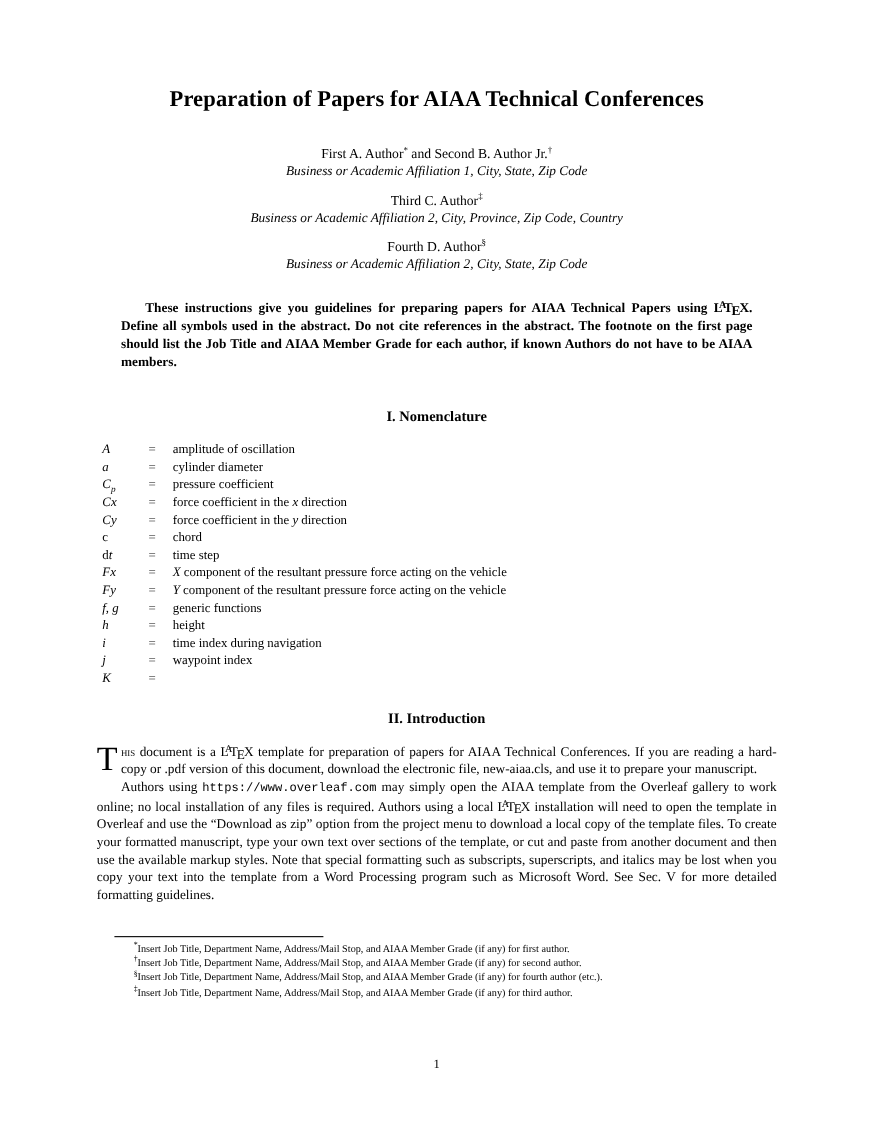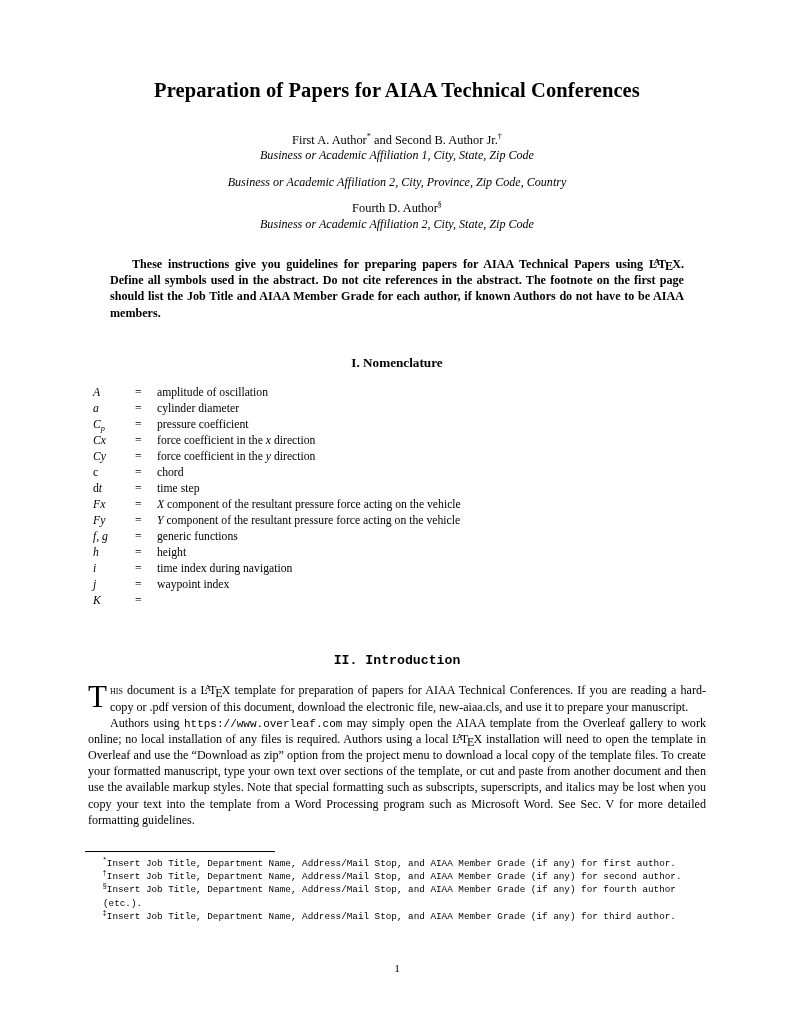--- a/index.html
+++ b/index.html
@@ -156,24 +156,23 @@
   .latex .e {
     position: relative;
     top: 2.4px;
     margin-left: -1.1px;
     margin-right: -0.9px;
   }
 
   
   .footnote-area {
     position: absolute;
-    left: 85px;
+    left: 104px;
     top: 851px;
     width: 618px;
-    font-family: Liberation Mono, monospace;
   }
   .footnote-rule {
     width: 190px;
     height: 1px;
     background: #000;
     margin-bottom: 5px;
   }
   .footnote {
     font-size: 9.3px;
     line-height: 1.42;
@@ -205,20 +204,23 @@
     <h1 class="title">Preparation of Papers for AIAA Technical Conferences</h1>
 
     <div class="author-block">
       <div class="author-names">
         <span>First A. Author</span><sup class="mark">*</sup><span> and Second B. Author Jr.</span><sup class="mark">†</sup>
       </div>
       <div class="affil">Business or Academic Affiliation 1, City, State, Zip Code</div>
     </div>
 
     <div class="author-block">
+      <div class="author-names">
+        <span>Third C. Author</span><sup class="mark">‡</sup>
+      </div>
       <div class="affil">Business or Academic Affiliation 2, City, Province, Zip Code, Country</div>
     </div>
 
     <div class="author-block">
       <div class="author-names">
         <span>Fourth D. Author</span><sup class="mark">§</sup>
       </div>
       <div class="affil">Business or Academic Affiliation 2, City, State, Zip Code</div>
     </div>
 
@@ -291,21 +293,21 @@
         <span class="nomen-sym">j</span>
         <span class="nomen-eq">=</span>
         <span class="nomen-def">waypoint index</span>
       </div>
       <div class="nomen-row">
         <span class="nomen-sym">K</span>
         <span class="nomen-eq">=</span>
       </div>
     </div>
 
-    <h2 class="section-heading" style="margin-top:44px;font-family:Liberation Mono, monospace;">II. Introduction</h2>
+    <h2 class="section-heading" style="margin-top:20px;">II. Introduction</h2>
 
     <p class="body-par first"><span class="dropcap">T</span><span class="smallcaps">his</span><span> document is a </span><span class="latex">L<span class="a">A</span><span class="t">T</span><span class="e">E</span>X</span><span> template for preparation of papers for AIAA Technical Conferences. If you are reading a hard-copy or .pdf version of this document, download the electronic file, new-aiaa.cls, and use it to prepare your manuscript.</span></p>
 
     <p class="body-par"><span>Authors using </span><span class="mono">https://www.overleaf.com</span><span> may simply open the AIAA template from the Overleaf gallery to work online; no local installation of any files is required. Authors using a local </span><span class="latex">L<span class="a">A</span><span class="t">T</span><span class="e">E</span>X</span><span> installation will need to open the template in Overleaf and use the “Download as zip” option from the project menu to download a local copy of the template files. To create your formatted manuscript, type your own text over sections of the template, or cut and paste from another document and then use the available markup styles. Note that special formatting such as subscripts, superscripts, and italics may be lost when you copy your text into the template from a Word Processing program such as Microsoft Word. See Sec. V for more detailed formatting guidelines.</span></p>
 
   </div>
 
   <div class="footnote-area">
     <div class="footnote-rule"></div>
     <p class="footnote"><sup>*</sup><span>Insert Job Title, Department Name, Address/Mail Stop, and AIAA Member Grade (if any) for first author.</span></p>

